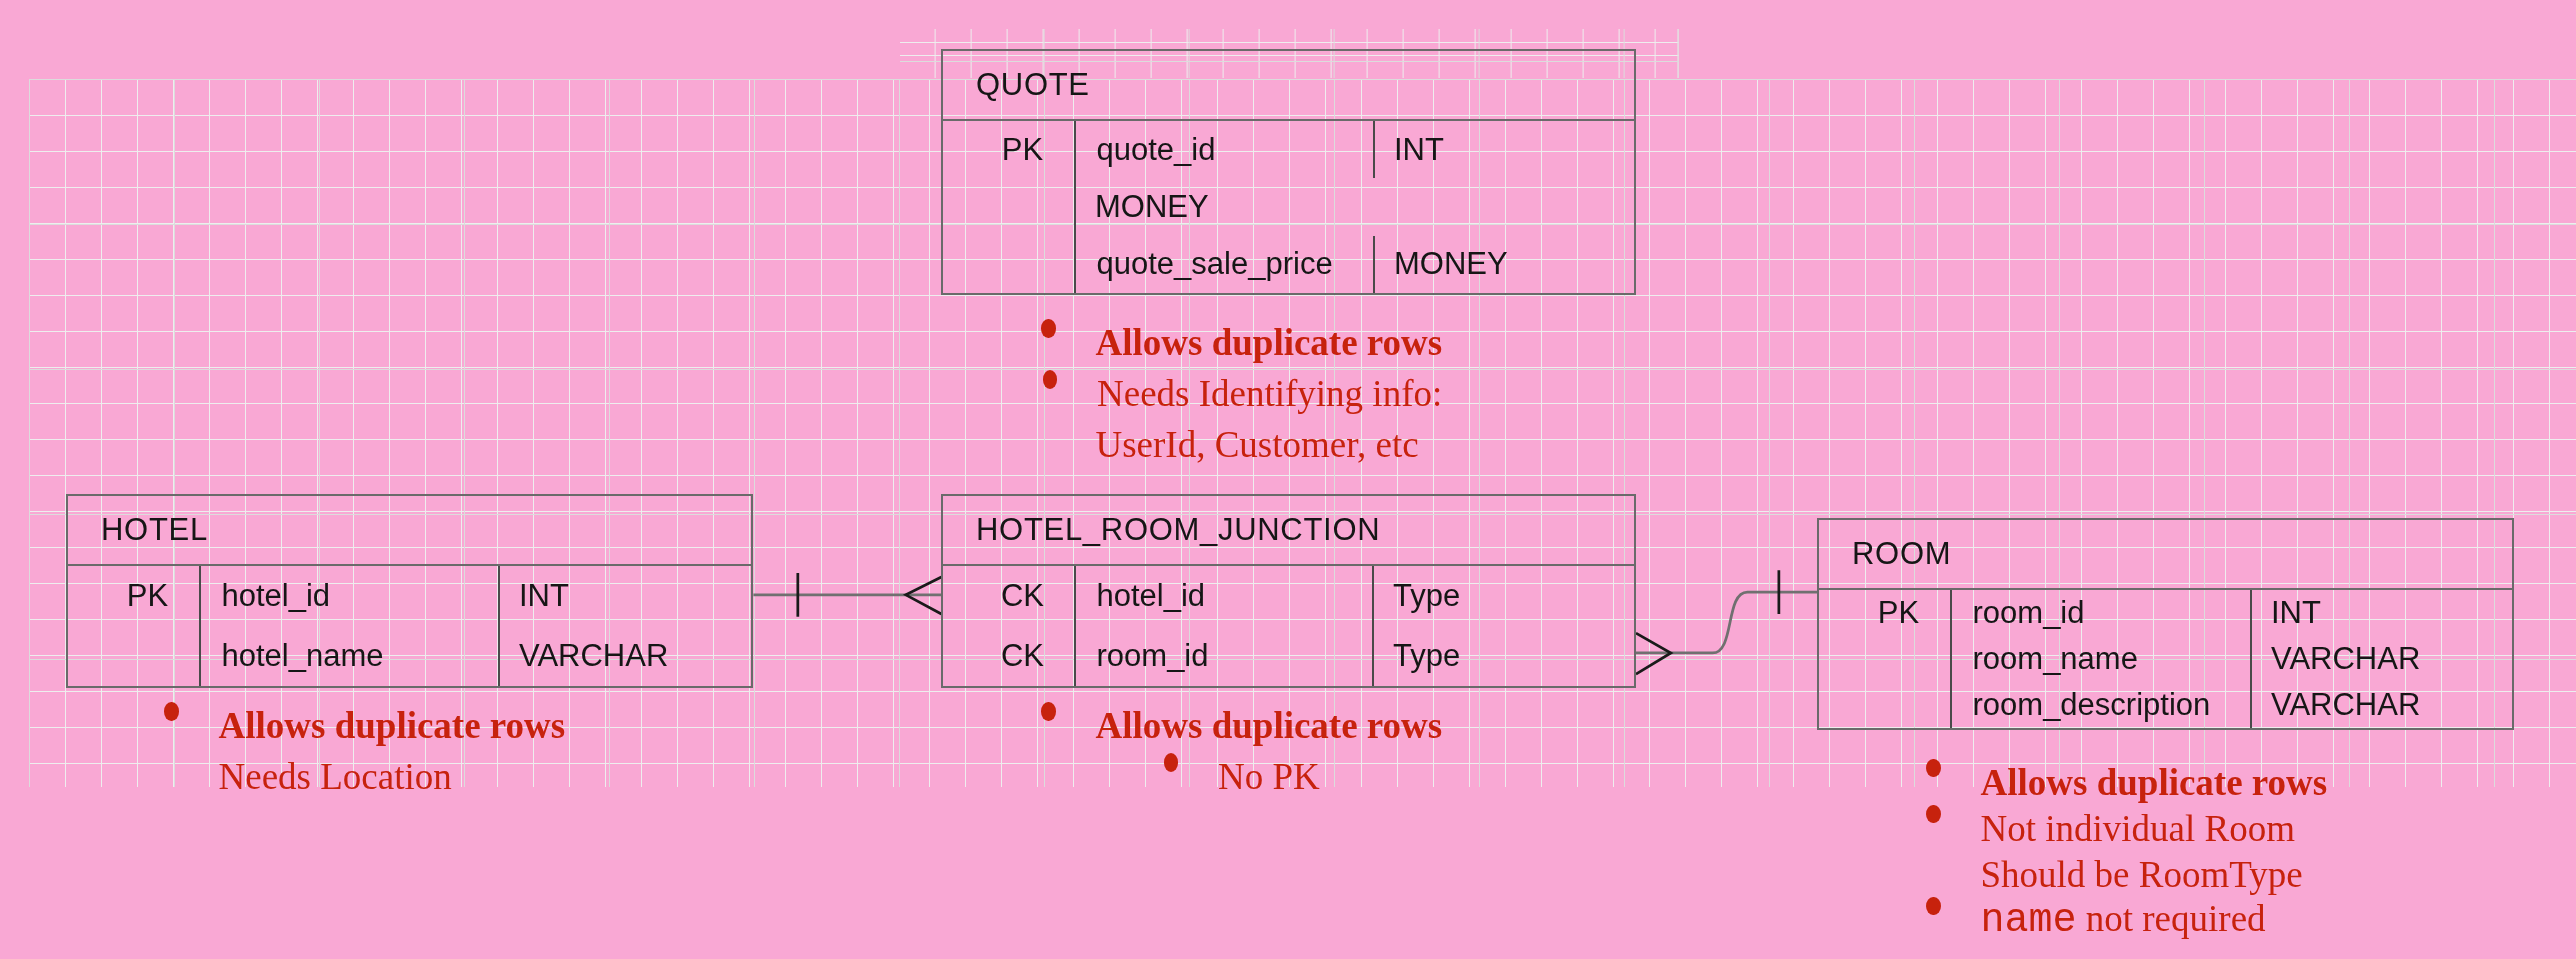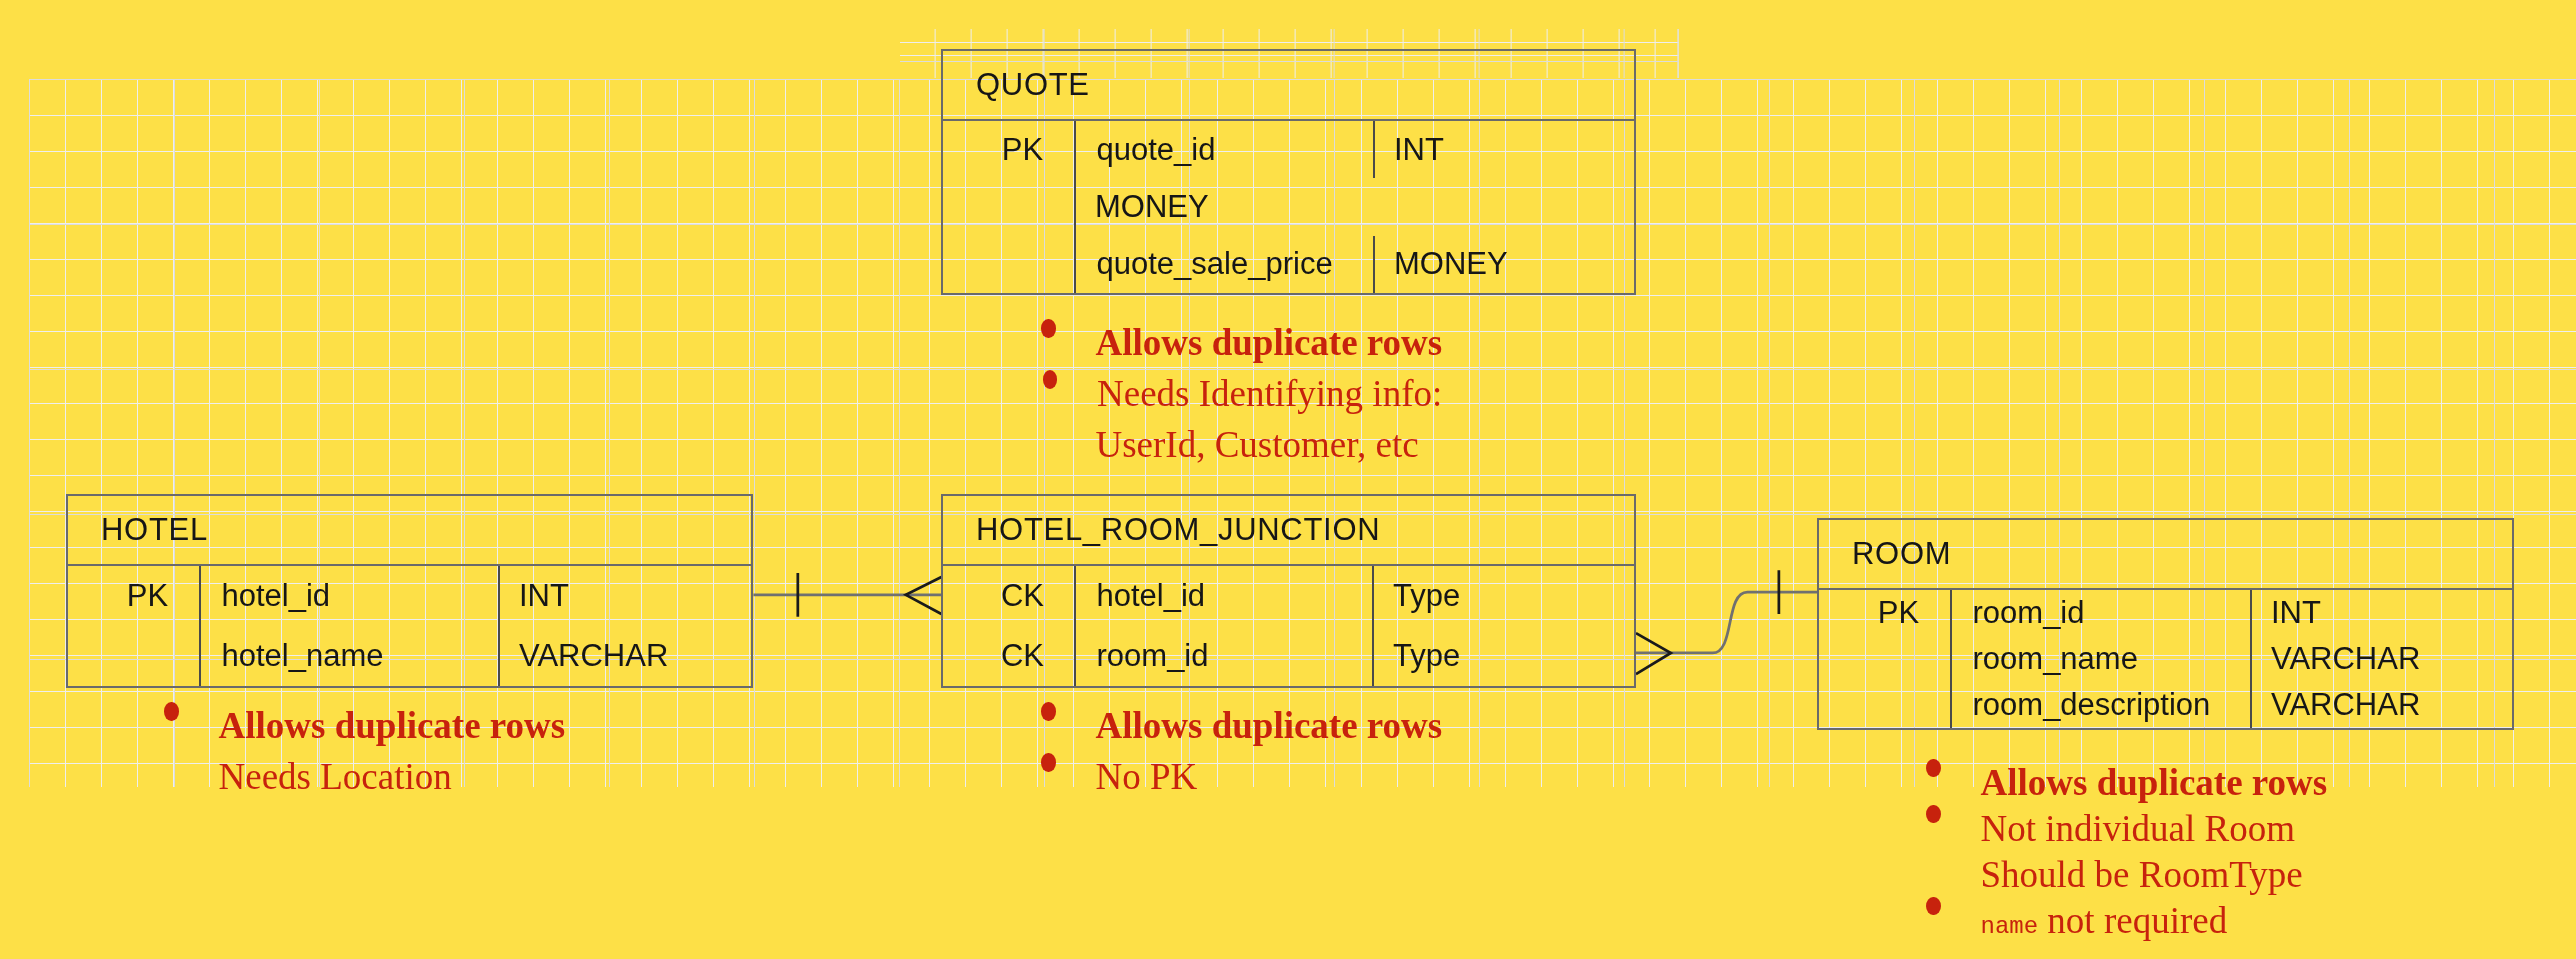--- a/index.html
+++ b/index.html
@@ -1,16 +1,16 @@
 <!DOCTYPE html>
 <html style="font-size:11px"><head>
 <meta charset="utf-8">
 <style>
   html,body{margin:0;padding:0;background:#ffffff;}
-  #stage{position:relative;width:2576px;height:960px;background:#fde047;overflow:hidden;
+  #stage{position:relative;width:2576px;height:960px;background:#f9a8d4;overflow:hidden;
          font-family:"Liberation Sans",sans-serif;}
   .grid{position:absolute;pointer-events:none;
     background-image:
       repeating-linear-gradient(to right,  #dcdcdc 0 1.4px, transparent 1.4px 145px),
       repeating-linear-gradient(to bottom, #dcdcdc 0 1.4px, transparent 1.4px 145px),
       repeating-linear-gradient(to right,  #eeeeee 0 1.4px, transparent 1.4px 36px),
       repeating-linear-gradient(to bottom, #eeeeee 0 1.4px, transparent 1.4px 36px);}
   #grid-main{left:29px;top:79px;width:2547px;height:708px;}
   #grid-patch-top{left:900px;top:29px;width:779px;height:49px;
     background-position:-1.4px 0,0 -66px,-1.4px 0,0 -23px;}
@@ -24,21 +24,21 @@
     border-right:2.1px solid #4a4a4a;box-sizing:border-box;flex:0 0 auto;}
   .t-name{display:flex;align-items:center;padding-left:20.5px;
     border-right:2.1px solid #4a4a4a;box-sizing:border-box;flex:0 0 auto;}
   .t-type{display:flex;align-items:center;padding-left:19px;flex:1 1 auto;}
   .notes{position:absolute;font-family:"Liberation Serif",serif;font-size:37px;}
   .note-line{display:flex;align-items:center;white-space:nowrap;}
   .note-bullet{flex:0 0 53px;display:flex;align-items:center;justify-content:center;}
   .note-dot{width:14.4px;height:18.5px;border-radius:50%;}
   .note-text{padding-left:20.5px;margin-top:28px;}
   .note-bold{font-weight:bold;}
-  .mono-seg{font-family:"Liberation Mono","DejaVu Sans Mono",monospace;font-size:24px;}
+  .mono-seg{font-family:"Liberation Mono","DejaVu Sans Mono",monospace;font-size:40px;}
   svg{position:absolute;left:0;top:0;}
 </style>
 </head>
 <body>
 
 <div id="stage">
   <div id="grid-main" class="grid"></div>
   <div id="grid-patch-top" class="grid"></div>
 
   <svg width="2576" height="960" viewBox="0 0 3768 1404">
@@ -164,21 +164,21 @@
           <span class="note-text"><span>Needs Location</span></span>
         </div>
       </div>
       <div class="notes" style="left: 1022px; top: 686px; color: rgb(199, 34, 13);">
         <div class="note-line" style="height: 51px;">
           <span class="note-bullet">
             <span class="note-dot" style="background: rgb(199, 34, 13);"></span>
           </span>
           <span class="note-text note-bold"><span>Allows duplicate rows</span></span>
         </div>
-        <div class="note-line" style="height: 51px;">
+        <div class="note-line" style="height: 51px; justify-content: center;">
           <span class="note-bullet">
             <span class="note-dot" style="background: rgb(199, 34, 13);"></span>
           </span>
           <span class="note-text"><span>No PK</span></span>
         </div>
       </div>
       <div class="notes" style="left: 1907px; top: 745px; color: rgb(199, 34, 13);">
         <div class="note-line" style="height: 46px;">
           <span class="note-bullet">
             <span class="note-dot" style="background: rgb(199, 34, 13);"></span>

